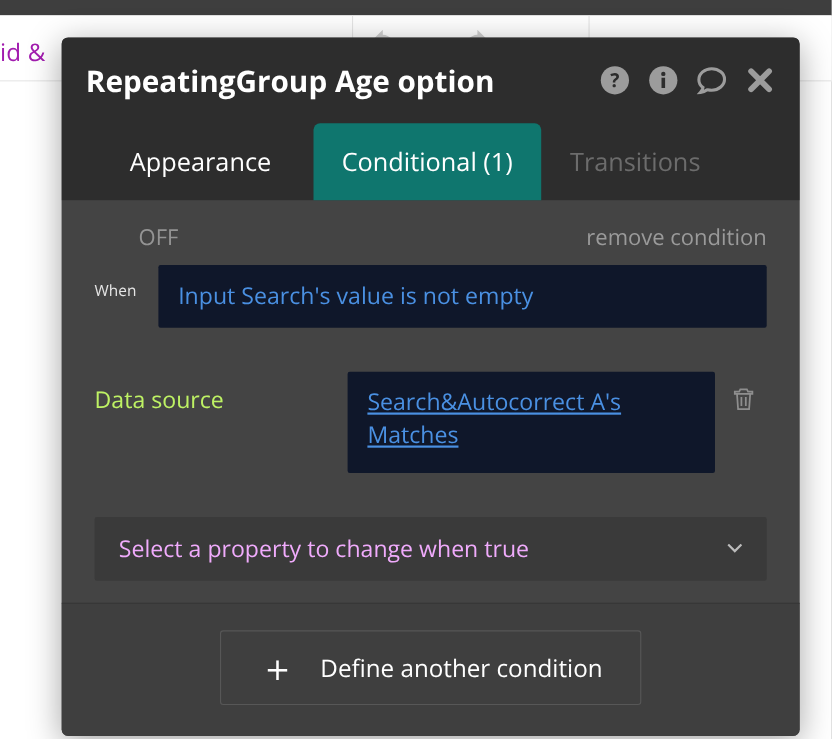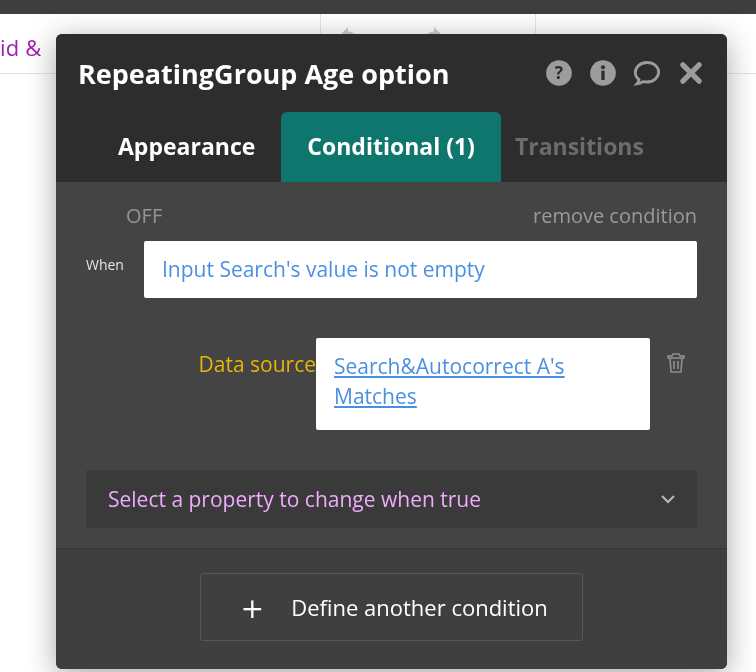--- a/index.html
+++ b/index.html
@@ -97,22 +97,21 @@
     color: #9c9c9c;
     cursor: pointer;
   }
   .hdr-icon svg { width: 28px; height: 28px; fill: currentColor; }
 
   
   .tabs {
     display: flex;
     align-items: flex-start;
     padding: 0 0 0 14px;
-    gap: 0;
-    font-weight: bold;
+    gap: 12px;
   }
   .tab {
     padding: 18px 26px 20px 26px;
     font-size: 23px;
     color: #ffffff;
     cursor: pointer;
     border-radius: 6px 6px 0 0;
   }
   .tab.active {
     background: #0f766e;
@@ -138,29 +137,28 @@
     margin-bottom: 12px;
   }
   .muted { color: #949494; margin-left: 40px; }
   .link-muted {
     color: #9a9a9a;
     cursor: pointer;
   }
 
   .label-col {
     width: 230px;
-    color: #eab308;
+    color: #bef264;
     font-size: 21px;
     padding-top: 12px;
     flex-shrink: 0;
-    text-align: right;
   }
 
   .expr-box {
-    background: #ffffff;
+    background: #0f172a;
     border-radius: 2px;
     padding: 14px 18px;
     font-size: 21px;
     color: #4a90e2;
     line-height: 1.4;
     cursor: pointer;
   }
   .expr-when {
     flex: 1;
   }

